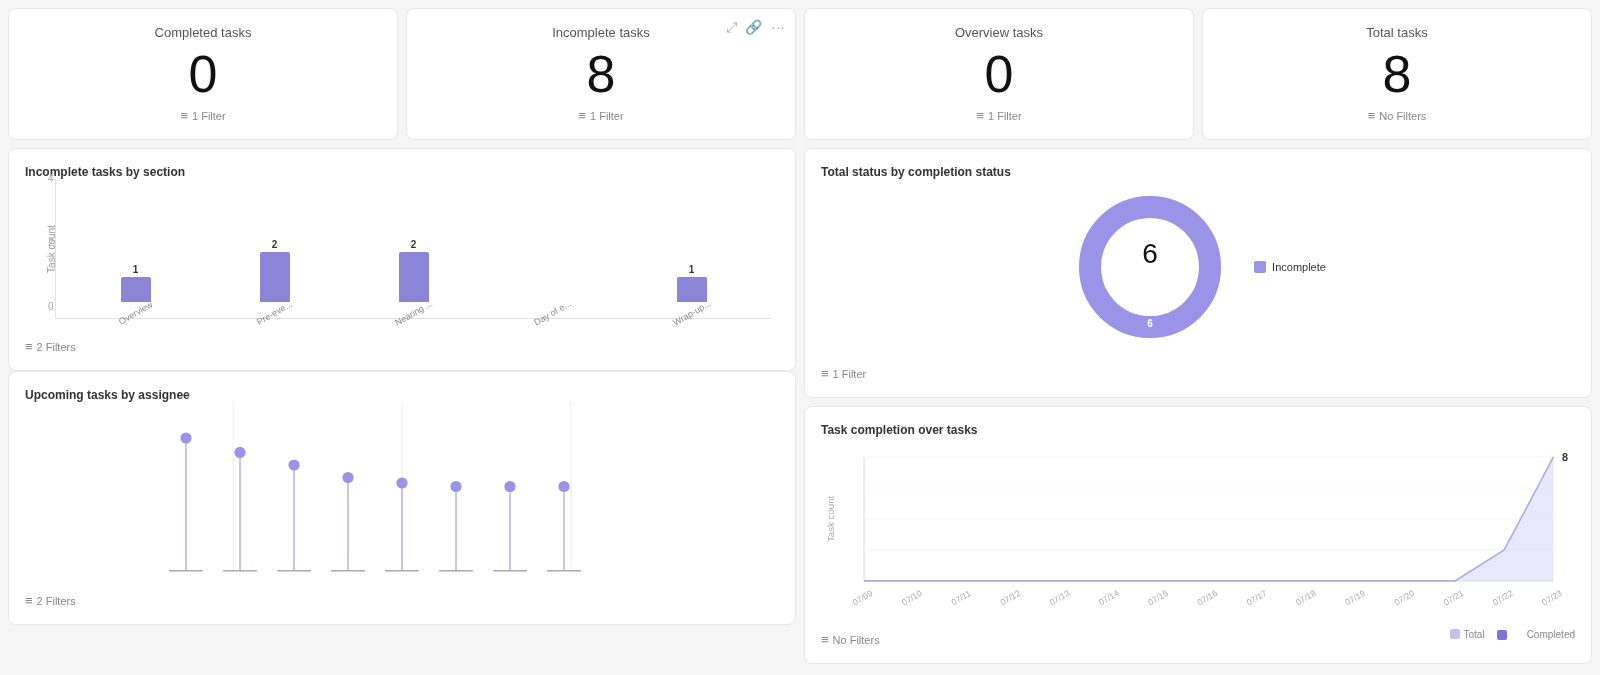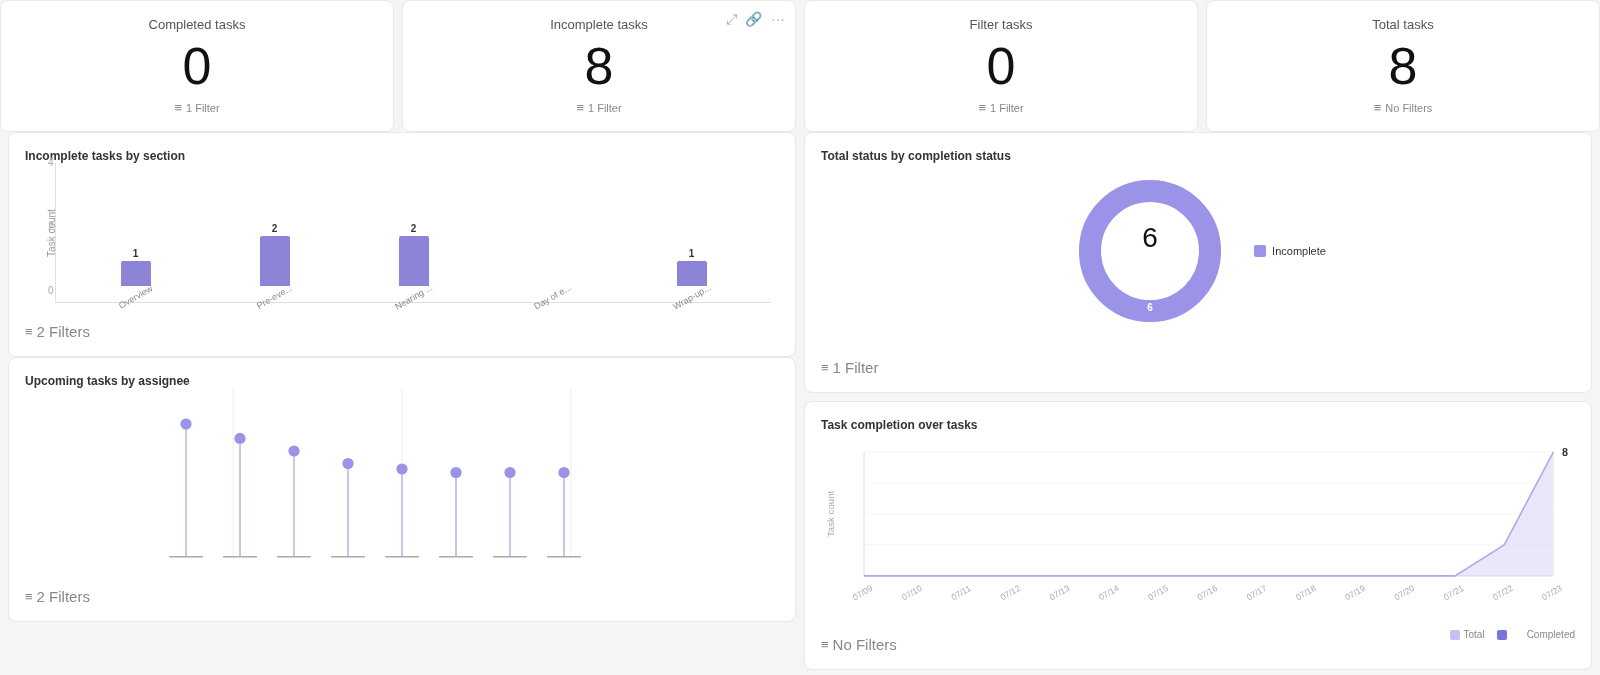--- a/index.html
+++ b/index.html
@@ -1,18 +1,18 @@
 <!DOCTYPE html>
 <html><head>
   <meta charset="utf-8">
   <style>
     * { box-sizing: border-box; margin: 0; padding: 0; }
     body { font-family: -apple-system, BlinkMacSystemFont, 'Segoe UI', sans-serif; background: #f5f5f5; color: #333; font-size: 13px; }
 
-    .dashboard { display: grid; grid-template-columns: 1fr 1fr 1fr 1fr; gap: 8px; }
+    .dashboard { display: grid; grid-template-columns: 1fr 1fr 1fr 1fr; gap: 8px; padding: 8px; }
     .dashboard-bottom { display: grid; grid-template-columns: 1fr 1fr; gap: 8px; padding: 0 8px 8px; }
 
     .card { background: #fff; border-radius: 8px; border: 1px solid #e8e8e8; padding: 16px; position: relative; }
 
     
     .stat-card { display: flex; flex-direction: column; align-items: center; justify-content: center; min-height: 120px; }
     .stat-card .card-title { font-size: 13px; color: #555; margin-bottom: 8px; }
     .stat-card .stat-value { font-size: 52px; font-weight: 300; color: #111; line-height: 1; margin-bottom: 8px; }
     .stat-card .filter-label { font-size: 11px; color: #888; display: flex; align-items: center; gap: 4px; }
     .stat-card .filter-label::before { content: '≡'; font-size: 13px; }
@@ -22,21 +22,21 @@
     .bar-chart-container { width: 100%; }
     .bar-chart { position: relative; height: 140px; border-left: 1px solid #e0e0e0; border-bottom: 1px solid #e0e0e0; margin: 0 8px 20px 30px; }
     .y-axis-label { position: absolute; left: -28px; top: 50%; transform: translateY(-50%) rotate(-90deg); font-size: 10px; color: #999; white-space: nowrap; }
     .y-ticks { position: absolute; left: -8px; top: 0; height: 100%; display: flex; flex-direction: column; justify-content: space-between; }
     .y-tick { font-size: 10px; color: #aaa; transform: translateY(-6px); }
     .bars-area { display: flex; align-items: flex-end; justify-content: space-around; height: 100%; padding: 8px 10px 0; }
     .bar-group { display: flex; flex-direction: column; align-items: center; flex: 1; }
     .bar { background: #8b84d7; border-radius: 2px 2px 0 0; width: 30px; position: relative; }
     .bar-label-top { font-size: 10px; font-weight: 600; color: #333; margin-bottom: 2px; }
     .bar-x-label { font-size: 9px; color: #888; margin-top: 6px; transform: rotate(-30deg); white-space: nowrap; }
-    .chart-filter { font-size: 15px; color: #888; display: flex; align-items: center; gap: 4px; margin-top: 20px; }
+    .chart-filter { font-size: 11px; color: #888; display: flex; align-items: center; gap: 4px; margin-top: 11px; }
     .chart-filter::before { content: '≡'; font-size: 13px; }
 
     
     .donut-area { display: flex; align-items: center; justify-content: center; gap: 24px; padding: 8px 0; }
     .donut-legend { display: flex; flex-direction: column; gap: 8px; }
     .legend-item { display: flex; align-items: center; gap: 6px; font-size: 11px; }
     .legend-color { width: 12px; height: 12px; border-radius: 2px; }
 
     
     .lollipop-container { width: 100%; height: 180px; position: relative; padding: 0 20px; }
@@ -62,21 +62,21 @@
     <div class="card-title">Incomplete tasks</div>
     <div class="stat-value">8</div>
     <div class="filter-label">1 Filter</div>
   <div style="position: absolute; top: 10px; right: 10px; display: flex; gap: 8px; color: rgb(170, 170, 170);">
       <span style="cursor:pointer;font-size:14px;">⤢</span>
       <span style="cursor:pointer;font-size:14px;">🔗</span>
       <span style="cursor:pointer;font-size:14px;">···</span>
     </div>
     </div>
     <div class="card stat-card">
-    <div class="card-title">Filter tasks</div>
+    <div class="card-title">Overview tasks</div>
     <div class="stat-value">0</div>
     <div class="filter-label">1 Filter</div>
   </div>
     <div class="card stat-card">
     <div class="card-title">Total tasks</div>
     <div class="stat-value">8</div>
     <div class="filter-label">No Filters</div>
   </div>
   </div>
 

